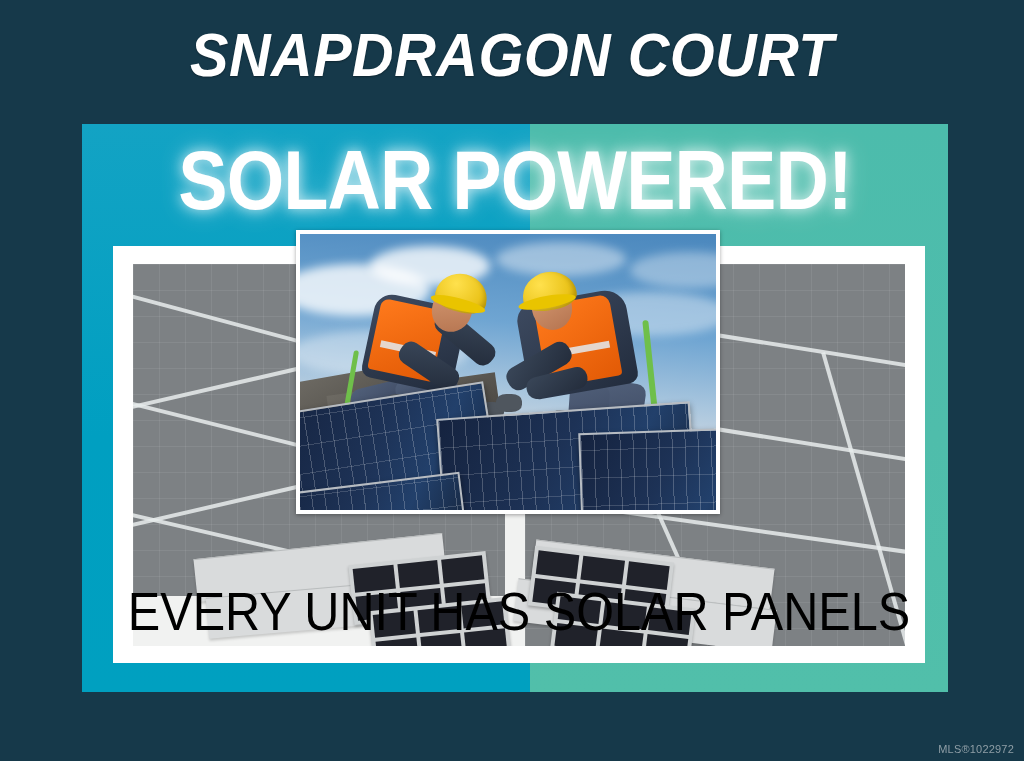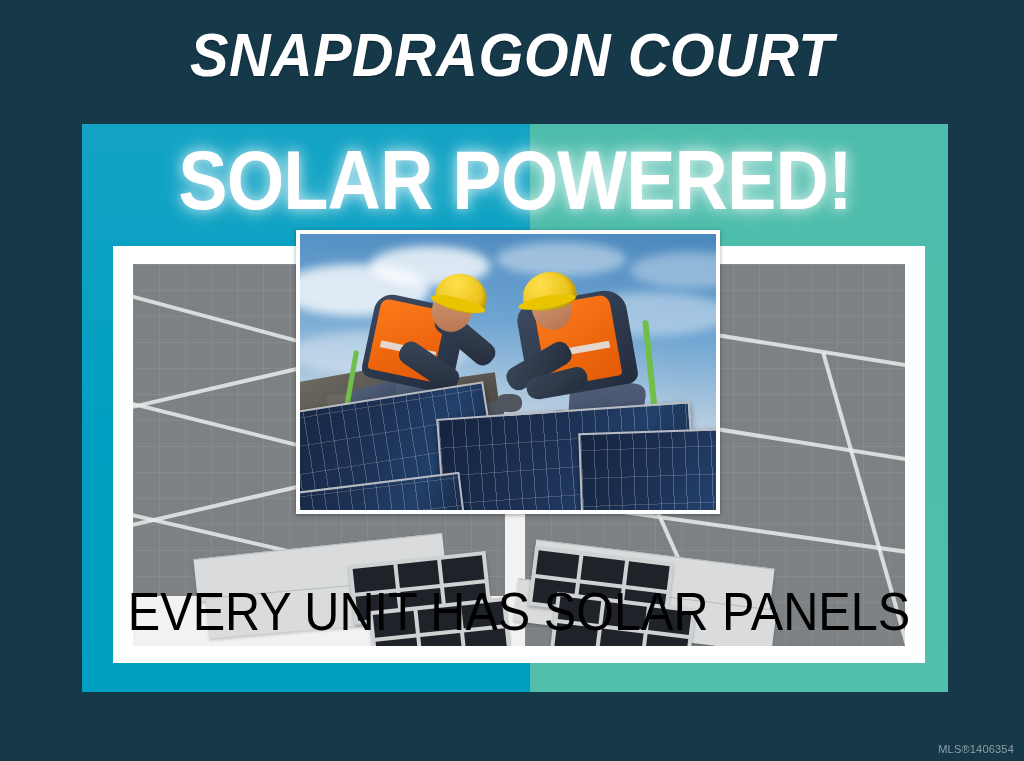--- a/index.html
+++ b/index.html
@@ -372,14 +372,14 @@
       <div class="ph-panel" style="left:140px; top:176px; width:250px; height:112px; transform:rotate(-4deg);"></div>
       <div class="ph-panel" style="left:280px; top:196px; width:180px; height:100px; transform:rotate(-2deg);"></div>
       <div class="ph-panel" style="left:-40px; top:250px; width:200px; height:60px;  transform:rotate(-7deg);"></div>
     </div>
   </div>
 
   <div id="solar-powered">SOLAR POWERED!</div>
 
   <div id="bottom-caption">EVERY UNIT HAS SOLAR PANELS</div>
 
-  <div id="watermark">MLS®1406354</div>
+  <div id="watermark">MLS®1022972</div>
 </div>
 
 </body></html>

